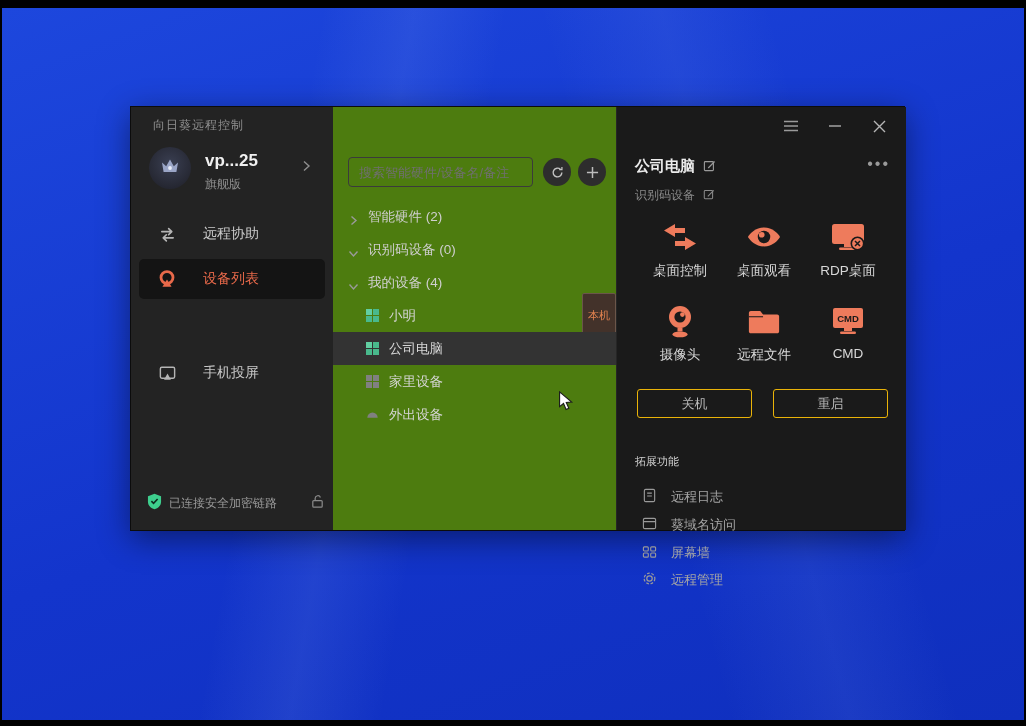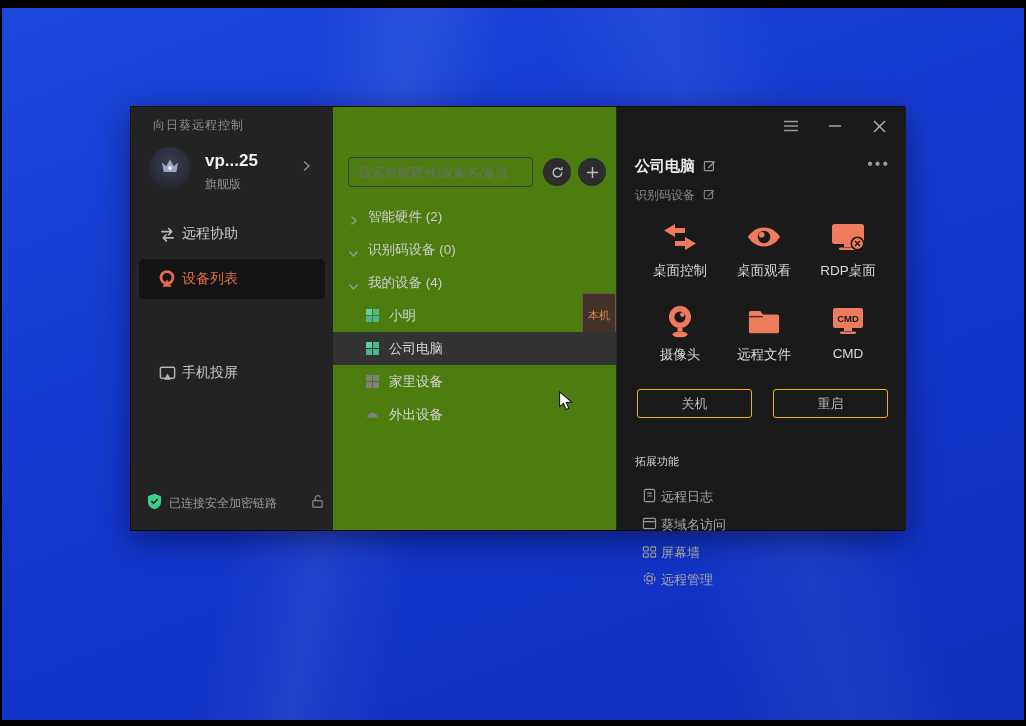--- a/index.html
+++ b/index.html
@@ -26,21 +26,21 @@
   
   .sidebar{position:absolute;left:0;top:0;width:202px;height:100%;background:#232323;}
   .app-title{position:absolute;left:22px;top:10px;font-size:12px;color:#8f8f8f;letter-spacing:1px;}
   .avatar{position:absolute;left:18px;top:40px;width:42px;height:42px;border-radius:50%;
     background:radial-gradient(circle at 50% 40%, #3a3f52 0%, #262833 70%, #1d1e26 100%);
     display:flex;align-items:center;justify-content:center;}
   .profile-name{position:absolute;left:74px;top:44px;font-size:17px;font-weight:bold;color:#f0f0f0;}
   .profile-tier{position:absolute;left:74px;top:69px;font-size:12px;color:#8f8f8f;}
   .profile-chevron{position:absolute;left:168px;top:52px;width:14px;height:14px;}
   .nav-item{position:absolute;left:8px;width:186px;height:40px;border-radius:5px;
-    display:flex;align-items:center;gap:5px;padding-left:18px;cursor:pointer;}
+    display:flex;align-items:center;gap:26px;padding-left:18px;cursor:pointer;}
   .nav-item .lbl{font-size:14px;color:#c9c9c9;}
   .nav-item.active{background:#141414;}
   .nav-item.active .lbl{color:#e8694a;}
   .nav-icon{width:20px;height:20px;flex:none;display:flex;align-items:center;justify-content:center;}
   .side-status{position:absolute;left:16px;bottom:16px;width:178px;display:flex;align-items:center;gap:7px;}
   .side-status .txt{font-size:12px;color:#9a9a9a;flex:1;}
   
   .listpanel{position:absolute;left:202px;top:0;width:283px;height:100%;background:#4d7c0f;}
   .search{position:absolute;left:15px;top:50px;width:185px;height:30px;background:transparent;
     border:1px solid #3b3b3b;border-radius:4px;color:#ddd;font-size:13px;padding:0 10px;outline:none;}
@@ -74,21 +74,21 @@
   .actions{position:absolute;left:21px;top:108px;width:252px;display:grid;
     grid-template-columns:84px 84px 84px;grid-auto-rows:84px;}
   .action{display:flex;flex-direction:column;align-items:center;justify-content:flex-start;cursor:pointer;}
   .action .ic{height:44px;display:flex;align-items:center;justify-content:center;}
   .action .lbl{font-size:13.5px;color:#d8d8d8;margin-top:3px;}
   .pwr{position:absolute;top:282px;height:29px;width:115px;border:1px solid #eab308;border-radius:3px;
     background:transparent;color:#b9b9b9;font-size:13px;display:flex;align-items:center;justify-content:center;cursor:pointer;}
   .pwr.shutdown{left:20px;}
   .pwr.restart{left:156px;}
   .ext-title{position:absolute;left:18px;top:347px;font-size:11px;color:#d0d0d0;}
-  .ext-item{position:absolute;left:25px;height:24px;display:flex;align-items:center;gap:4px;cursor:pointer;text-align:right;}
+  .ext-item{position:absolute;left:25px;height:24px;display:flex;align-items:center;gap:14px;cursor:pointer;text-align:right;}
   .ext-item .lbl{font-size:13px;color:#a5a5a5;}
   
   .win-controls{position:absolute;right:14px;top:8px;display:flex;gap:22px;align-items:center;}
   .wc{width:22px;height:22px;display:flex;align-items:center;justify-content:center;cursor:pointer;}
   
   .cursor{position:absolute;left:553px;top:382px;pointer-events:none;}
 </style>
 </head>
 <body>
 

